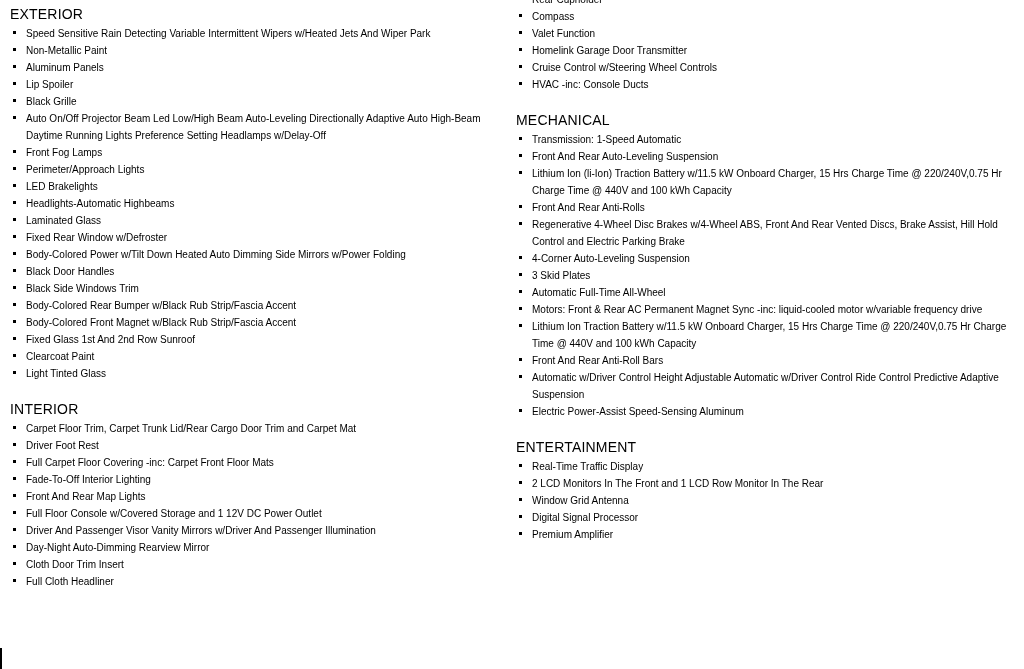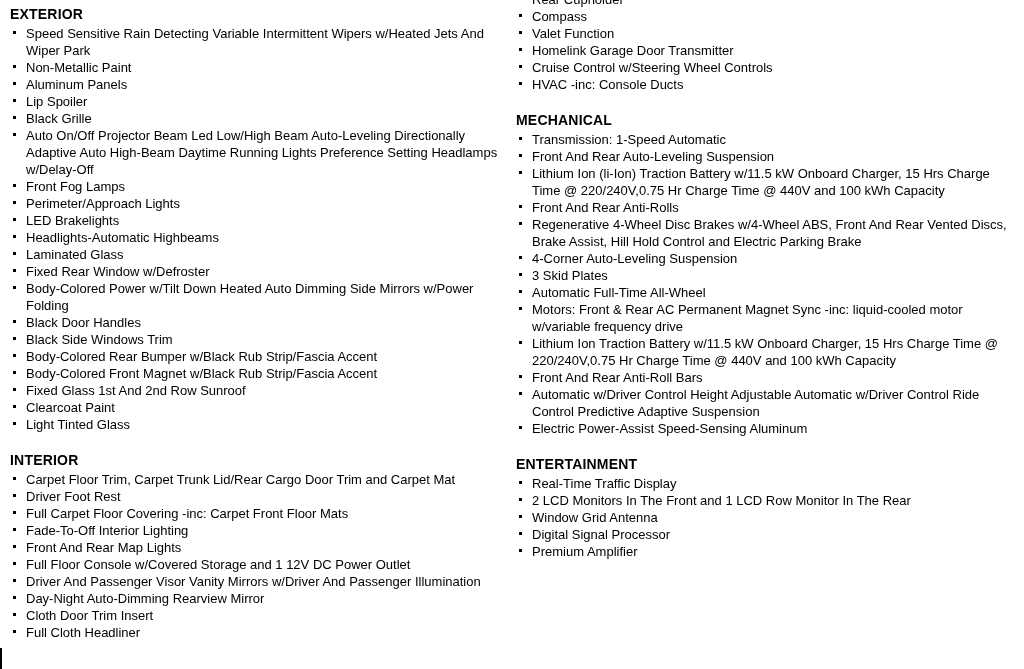--- a/index.html
+++ b/index.html
@@ -34,33 +34,33 @@
     left: 516px;
     top: -9px;
     width: 504px;
   }
   .section { margin: 0; }
   .section + .section { margin-top: 19px; }
   .section-title {
     margin: 0 0 2px 0;
     padding: 0;
     font-size: 14px;
-    font-weight: bold;
+    font-weight: normal;
     line-height: 17px;
     letter-spacing: 0.2px;
   }
   .feature-list {
     margin: 0;
     padding: 0;
     list-style: none;
   }
   .feature-item {
     position: relative;
     padding-left: 16px;
-    font-size: 13px;
+    font-size: 10px;
     line-height: 17px;
   }
   .bullet {
     position: absolute;
     left: 3px;
     top: 6px;
     width: 3px;
     height: 3px;
     background: #000000;
   }

